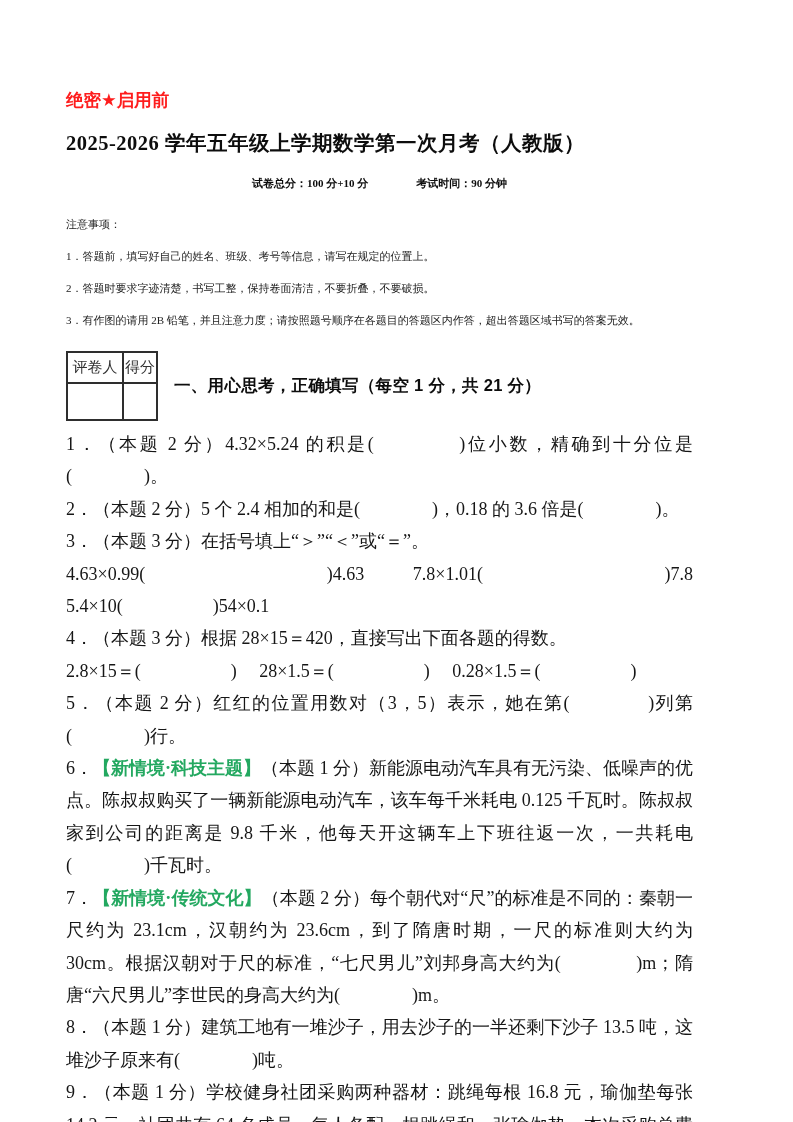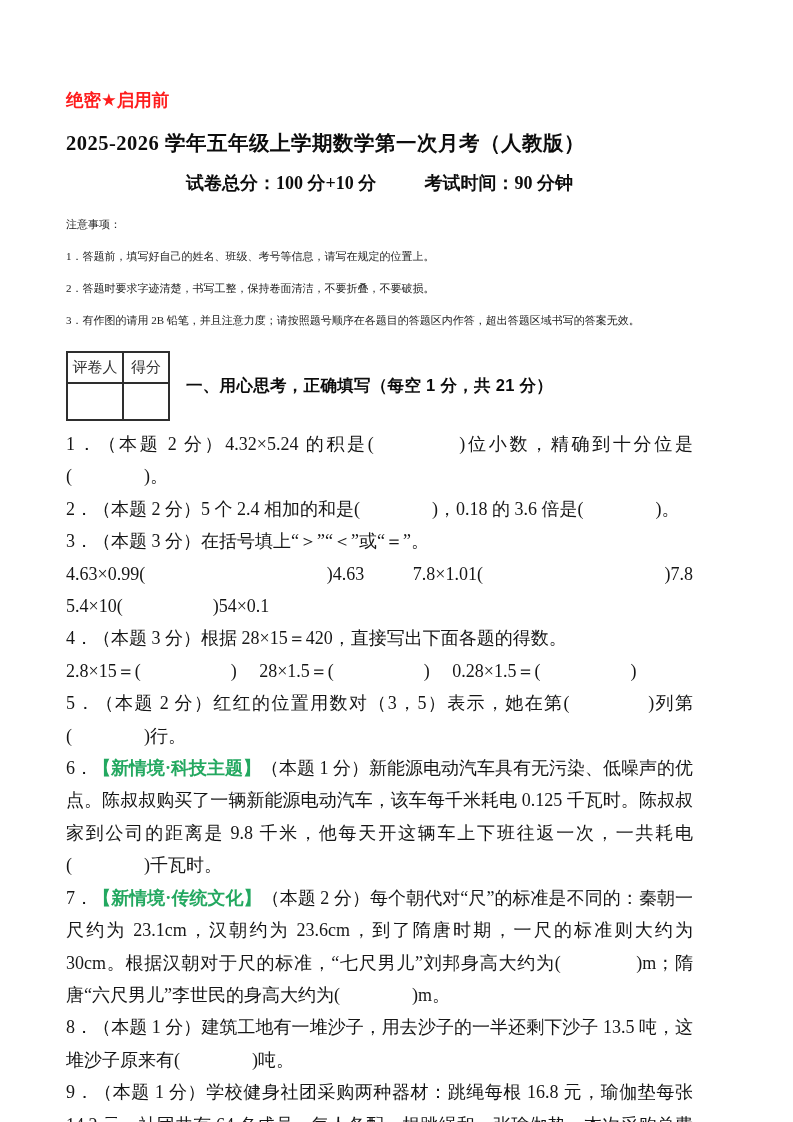--- a/index.html
+++ b/index.html
@@ -31,21 +31,21 @@
     font-size: 20.5px;
     font-weight: bold;
     letter-spacing: 0.5px;
     line-height: 28px;
     color: #0d0d0d;
   }
   .subtitle {
     margin-top: 15px;
     text-align: center;
     font-weight: bold;
-    font-size: 18px;
+    font-size: 11px;
     line-height: 22px;
     color: #0d0d0d;
   }
   .subtitle .gap { display: inline-block; width: 48px; }
   .notes {
     margin-top: 14px;
     font-size: 11px;
     line-height: 32px;
     color: #222222;
   }
@@ -57,21 +57,21 @@
   }
   .grading-table { border-collapse: collapse; }
   .grading-table td {
     border: 2px solid #2e2e2e;
     text-align: center;
     vertical-align: middle;
     font-size: 15px;
     color: #333333;
   }
   .grading-table .c1 { width: 56px; }
-  .grading-table .c2 { width: 46px; }
+  .grading-table .c2 { width: 34px; }
   .grading-table .r1 td { height: 31px; }
   .grading-table .r2 td { height: 37px; }
   .section-heading {
     font-family: "Liberation Sans", "DejaVu Sans", sans-serif;
     font-weight: bold;
     font-size: 16.5px;
     color: #0d0d0d;
     margin: 24px 0 0 16px;
     letter-spacing: 0.3px;
   }

